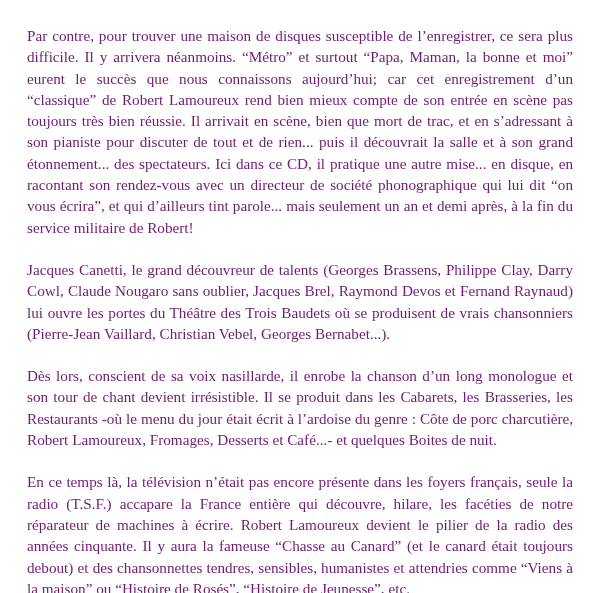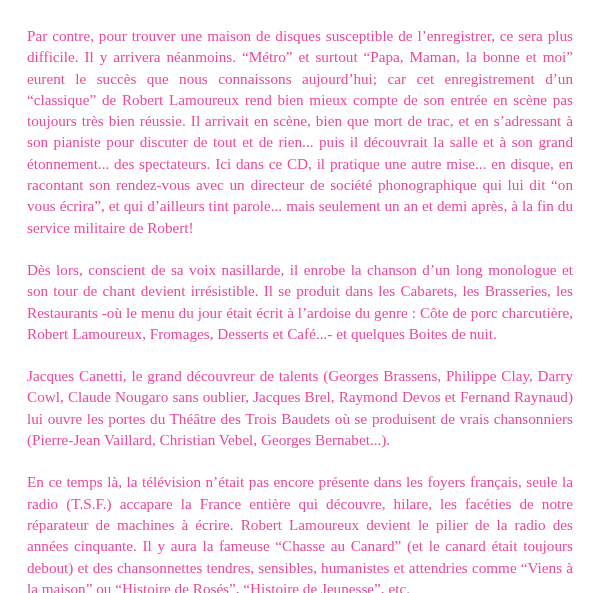--- a/index.html
+++ b/index.html
@@ -27,30 +27,30 @@
     width: 546px;
     color: #12124a;
     font-size: 15.2px;
     line-height: 21.3px;
     text-align: justify;
     text-justify: inter-word;
   }
   .para {
     margin: 0 0 21px 0;
     text-align: justify;
-    color: #ec4899;
+    color: #701a75;
     hyphens: none;
   }
   .para:last-child {
     margin-bottom: 0;
   }
 </style>
 </head>
 <body>
 
 <div class="page">
   <div class="text-column">
     <p class="para">Par contre, pour trouver une maison de disques susceptible de l’enregistrer, ce sera plus difficile. Il y arrivera néanmoins. “Métro” et surtout “Papa, Maman, la bonne et moi” eurent le succès que nous connaissons aujourd’hui; car cet enregistrement d’un “classique” de Robert Lamoureux rend bien mieux compte de son entrée en scène pas toujours très bien réussie. Il arrivait en scène, bien que mort de trac, et en s’adressant à son pianiste pour discuter de tout et de rien... puis il découvrait la salle et à son grand étonnement... des spectateurs. Ici dans ce CD, il pratique une autre mise... en disque, en racontant  son rendez-vous avec un directeur de société phonographique qui lui dit “on vous écrira”, et qui d’ailleurs tint parole... mais seulement un an et demi après, à la fin du  service militaire de Robert!</p>
+    <p class="para">Jacques Canetti, le grand découvreur de talents (Georges Brassens, Philippe Clay, Darry Cowl, Claude Nougaro sans oublier, Jacques Brel, Raymond Devos et Fernand Raynaud) lui ouvre les portes du Théâtre des Trois Baudets où se produisent de vrais chansonniers (Pierre-Jean Vaillard, Christian Vebel, Georges Bernabet...).</p>
     <p class="para">Dès lors, conscient de sa voix nasillarde, il enrobe la chanson d’un long monologue et son tour de chant devient irrésistible. Il se produit dans les Cabarets, les Brasseries, les Restaurants -où le menu du jour était écrit à l’ardoise du genre : Côte de porc charcutière, Robert Lamoureux, Fromages, Desserts et Café...-  et quelques Boites de nuit.</p>
-    <p class="para">Jacques Canetti, le grand découvreur de talents (Georges Brassens, Philippe Clay, Darry Cowl, Claude Nougaro sans oublier, Jacques Brel, Raymond Devos et Fernand Raynaud) lui ouvre les portes du Théâtre des Trois Baudets où se produisent de vrais chansonniers (Pierre-Jean Vaillard, Christian Vebel, Georges Bernabet...).</p>
     <p class="para">En ce temps là, la télévision n’était pas encore présente dans les foyers français, seule la radio (T.S.F.) accapare la France entière qui découvre, hilare, les facéties de notre réparateur de machines à écrire. Robert Lamoureux devient le pilier de la radio des années cinquante. Il y aura la fameuse “Chasse au Canard” (et le canard était toujours  debout) et des chansonnettes tendres, sensibles, humanistes et attendries comme “Viens à la maison” ou “Histoire de Rosés”, “Histoire de Jeunesse”, etc.</p>
   </div>
 </div>
 
 </body></html>

